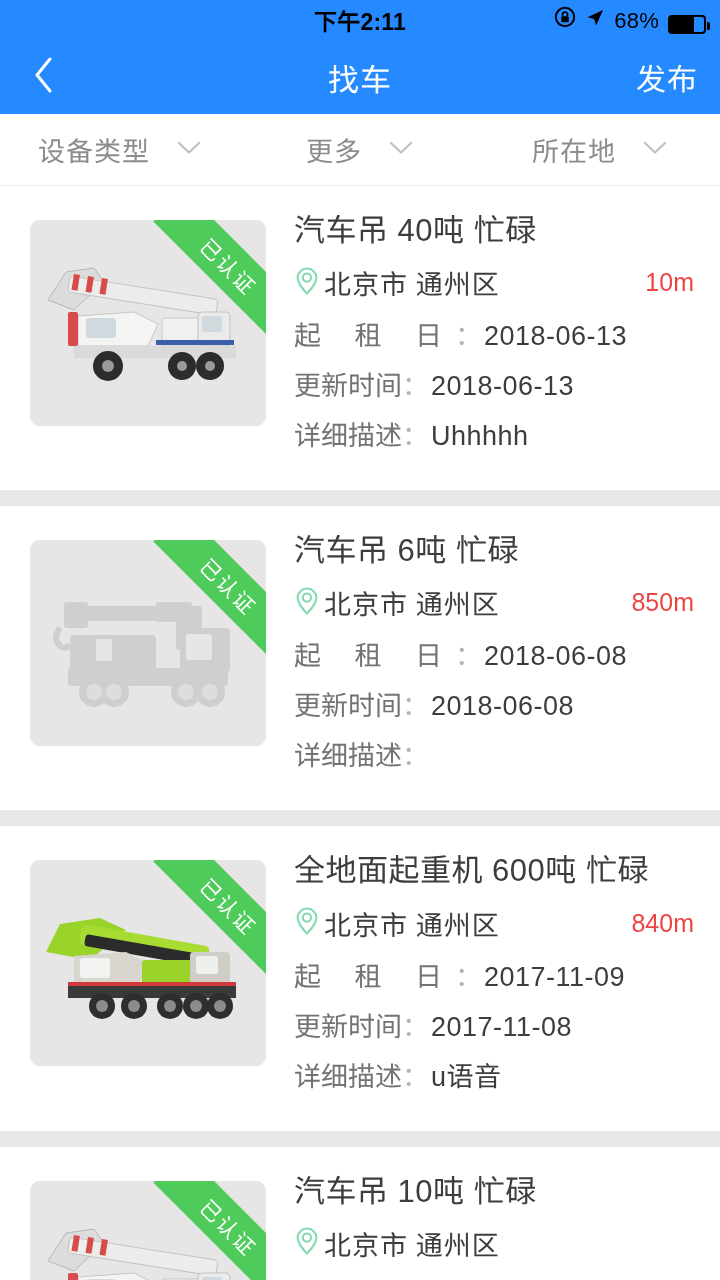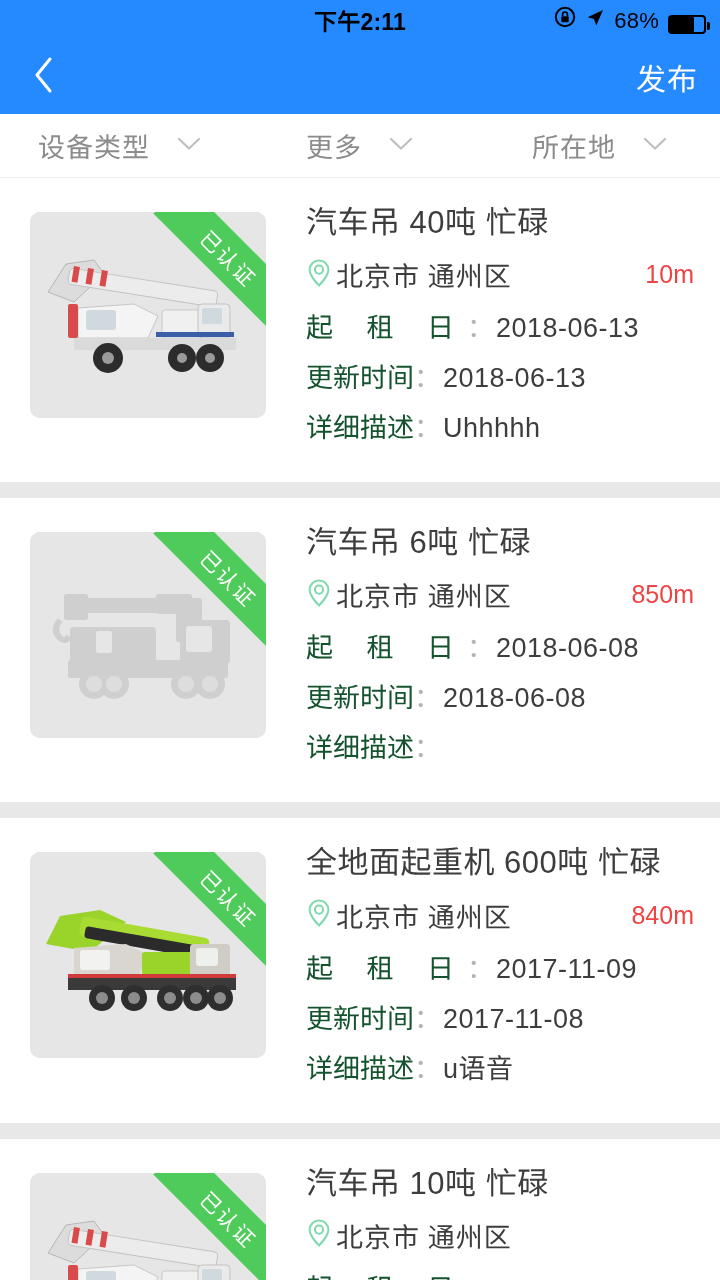--- a/index.html
+++ b/index.html
@@ -38,21 +38,21 @@
   .nav-title{
     position:absolute; left:0; right:0; text-align:center;
     color:#fff; font-size:31px; font-weight:400; letter-spacing:1px;
   }
   .nav-action{
     position:absolute; right:22px; color:#fff; font-size:30px; letter-spacing:1px;margin-left:24px;
   }
 
   
   .filterbar{
-    height:64px; background:#fff; display:flex; align-items:center;
+    height:72px; background:#fff; display:flex; align-items:center;
     border-bottom:1px solid #ededed;
   }
   .filter-item{
     flex:1; display:flex; align-items:center; justify-content:center; gap:26px;
     height:100%;
   }
   .filter-label{ font-size:27px; color:#8c8c8c; letter-spacing:1px; }
   .chev{ display:inline-block; }
 
   
@@ -69,32 +69,32 @@
   .ribbon{
     position:absolute; top:0; right:0; width:118px; height:118px; overflow:hidden;
   }
   .ribbon span{
     position:absolute; display:block; width:170px; padding:7px 0;
     background:#4ecb5a; color:#fff; font-size:21px; text-align:center;
     letter-spacing:2px;
     transform:rotate(45deg); right:-48px; top:24px;
   }
 
-  .info{ flex:1; padding-left:40px; padding-top:2px; min-width:0; }
+  .info{ flex:1; padding-left:28px; padding-top:2px; min-width:0; }
   .title{
     font-size:31px; color:#3d3d3d; letter-spacing:.5px; line-height:1.2;
     margin-bottom:14px; white-space:nowrap;
   }
   .locrow{ display:flex; align-items:center; margin-bottom:12px; }
   .pin{ flex:0 0 auto; margin-right:4px; display:block; }
   .loc-text{ font-size:27px; color:#3d3d3d; letter-spacing:1px; white-space:nowrap;font-family:Liberation Serif, serif; }
   .dist{ margin-left:auto; font-size:25px; color:#ef4444; padding-right:6px; }
 
   .row{ display:flex; align-items:baseline; margin-bottom:11px; font-size:27px; }
-  .rlabel{ color:#14532d; white-space:nowrap; }
+  .rlabel{ color:#737373; white-space:nowrap; }
   .rlabel.spaced{ letter-spacing:13px; padding-right:0; }
   .colon{ color:#b3b3b3; padding:0 2px 0 0; }
   .rvalue{ color:#3d3d3d; letter-spacing:.5px; white-space:nowrap; }
 </style>
 </head>
 <body>
 
 <div id="app">
 
   <div class="statusbar">
@@ -120,20 +120,21 @@
   </div>
 
   <div class="navbar">
     <div class="nav-back">
       <span>
         <svg width="24" height="40" viewBox="0 0 24 40">
           <path d="M18 4 L5 20 L18 36" fill="none" stroke="#ffffff" stroke-width="3" stroke-linecap="round" stroke-linejoin="round"></path>
         </svg>
       </span>
     </div>
+    <div class="nav-title">找车</div>
     <div class="nav-action">发布</div>
   </div>
 
   <div class="filterbar">
     <div class="filter-item">
       <span class="filter-label">设备类型</span>
       <span class="chev">
         <svg width="26" height="16" viewBox="0 0 26 16">
           <path d="M3 3 L13 12.5 L23 3" fill="none" stroke="#bfbfbf" stroke-width="2.2" stroke-linecap="round" stroke-linejoin="round"></path>
         </svg>

